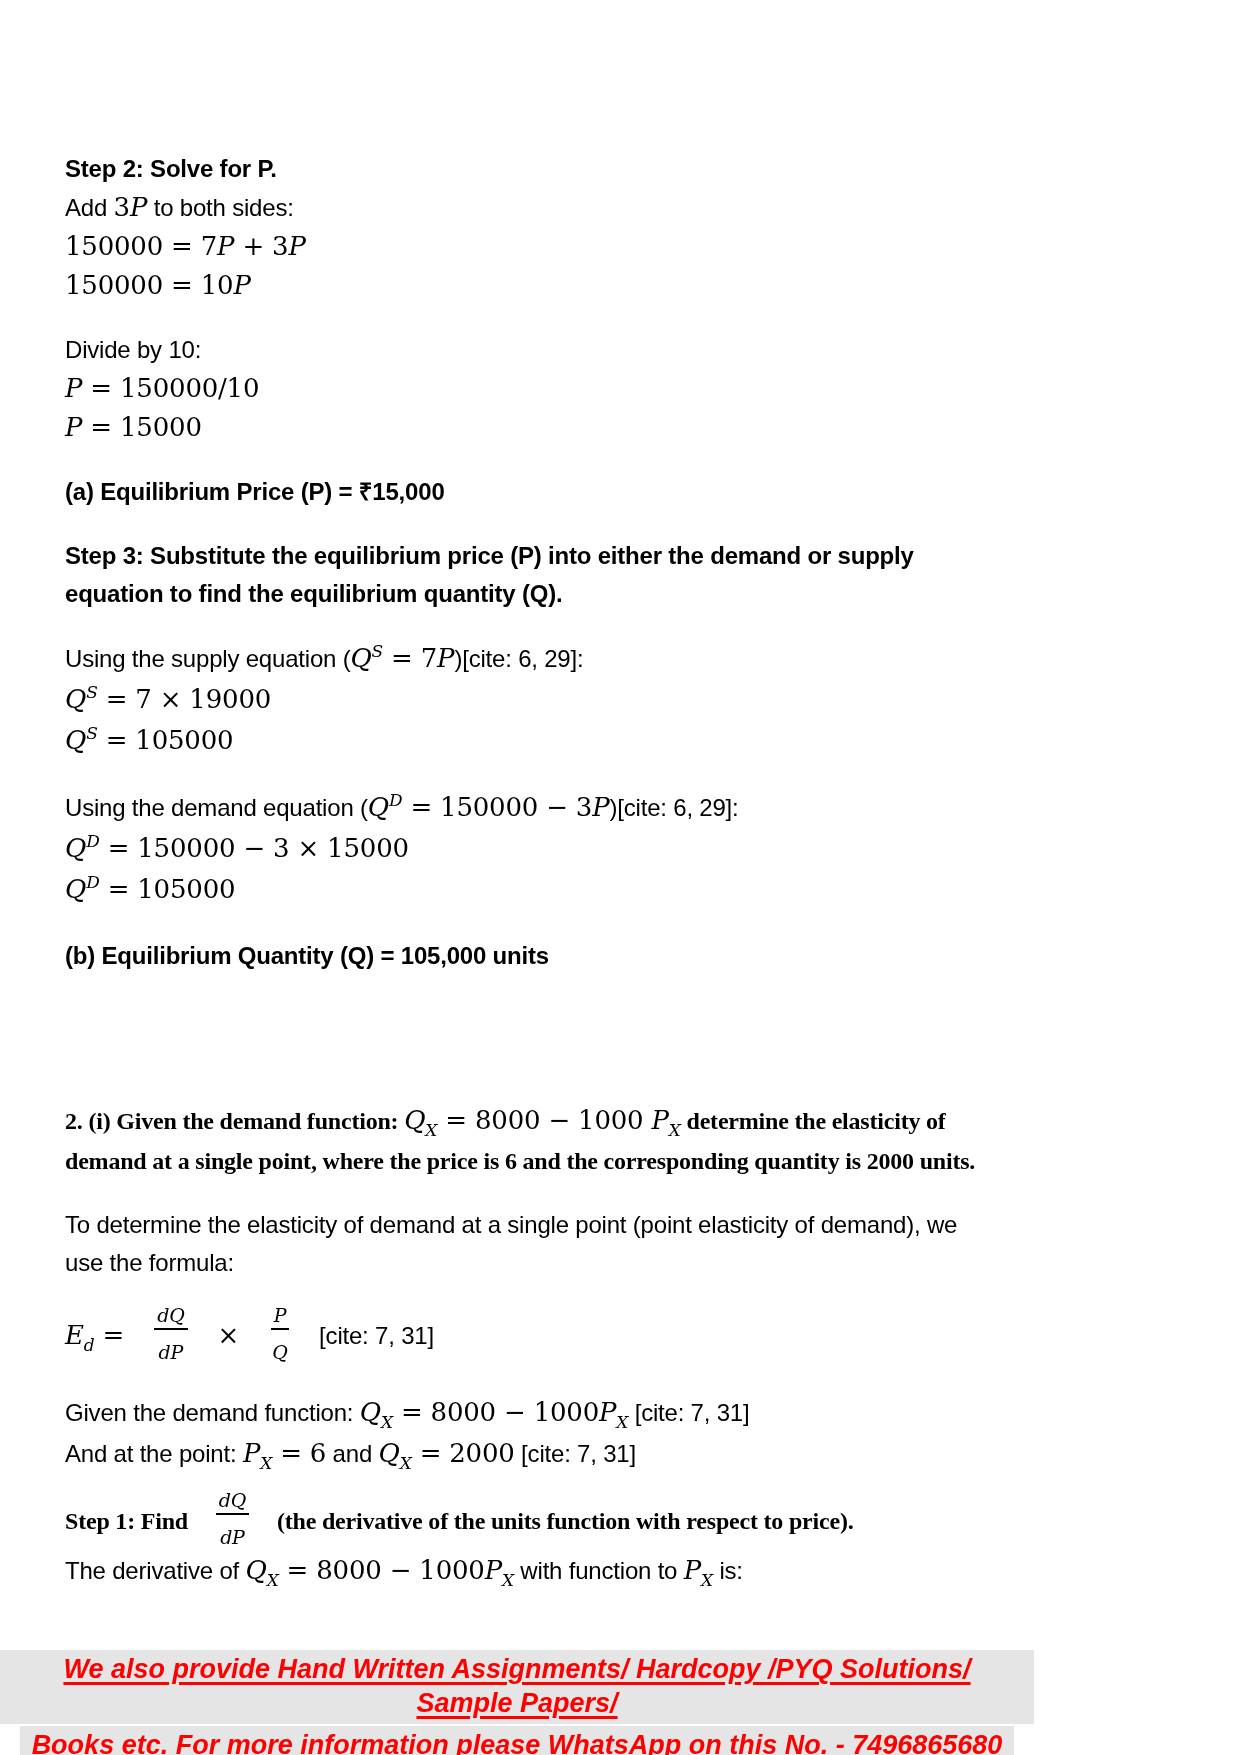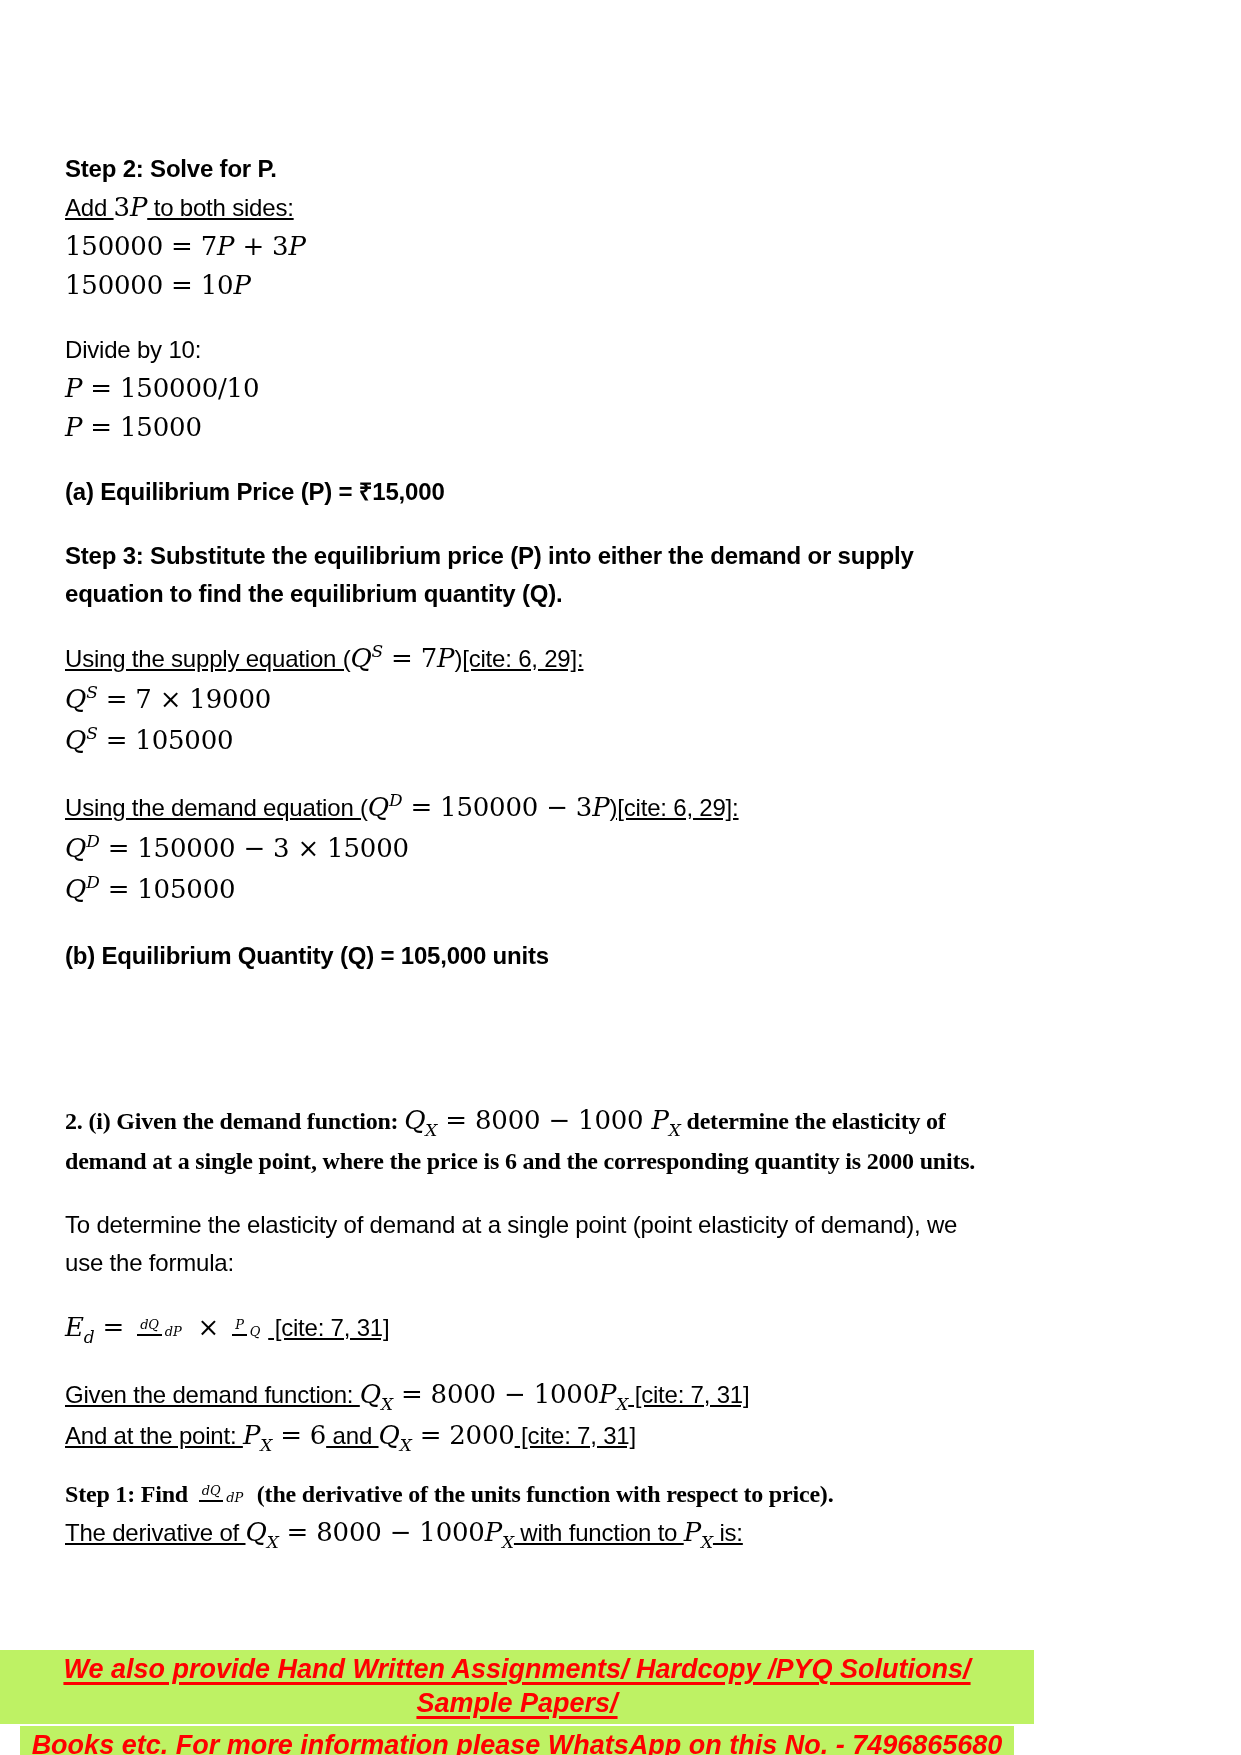--- a/index.html
+++ b/index.html
@@ -21,59 +21,59 @@
   .group { margin: 0 0 26px 0; }
   .group.tight { margin-bottom: 18px; }
   .group.last { margin-bottom: 0; }
   .line {
     font-size: 24px;
     line-height: 38px;
     letter-spacing: -0.2px;
   }
   .bold { font-weight: 700; }
   
-  .r-t { font-family: "Liberation Sans", sans-serif; text-decoration: underline; }
+  .r-t { font-family: "Liberation Sans", sans-serif; }
   .r-b { font-family: Liberation Serif, serif; font-weight: 700; }
   .r-n { font-family: "DejaVu Serif", serif; font-size: 26px; }
   .r-i { font-family: "DejaVu Serif", serif; font-size: 26px; font-style: italic; }
   .r-sup {
     font-family: "DejaVu Serif", serif; font-style: italic;
     font-size: 17px; position: relative; top: -10px;
   }
   .r-sub {
     font-family: "DejaVu Serif", serif; font-style: italic;
     font-size: 17px; position: relative; top: 7px;
   }
   .frac {
     display: inline-flex;
-    flex-direction: row;
+    flex-direction: column;
     align-items: center;
     vertical-align: middle;
     font-family: "DejaVu Serif", serif;
     font-style: italic;
-    font-size: 13px;
+    font-size: 19px;
     line-height: 1.15;
-    margin: 0 5px;
+    margin: 0 22px;
     position: relative;
     top: -3px;
   }
   .frac .num { border-bottom: 2px solid #000; padding: 0 3px 1px; }
   .frac .den { padding: 12px 3px 0; }
   .spacer-lg { height: 100px; }
   .footer {
     position: absolute;
     top: 1650px;
     left: 0;
     right: 0;
     text-align: center;
   }
   .footer-line { line-height: 39px; }
   .hl {
     display: inline-block;
-    background: #bef264;
+    background: #e5e5e5;
     color: #ff0000;
     font-style: italic;
     font-weight: 700;
     font-size: 27px;
     line-height: 34px;
     padding: 2px 12px 4px;
     text-decoration: underline;
     text-decoration-thickness: 2.5px;
     text-underline-offset: 4px;
   }

